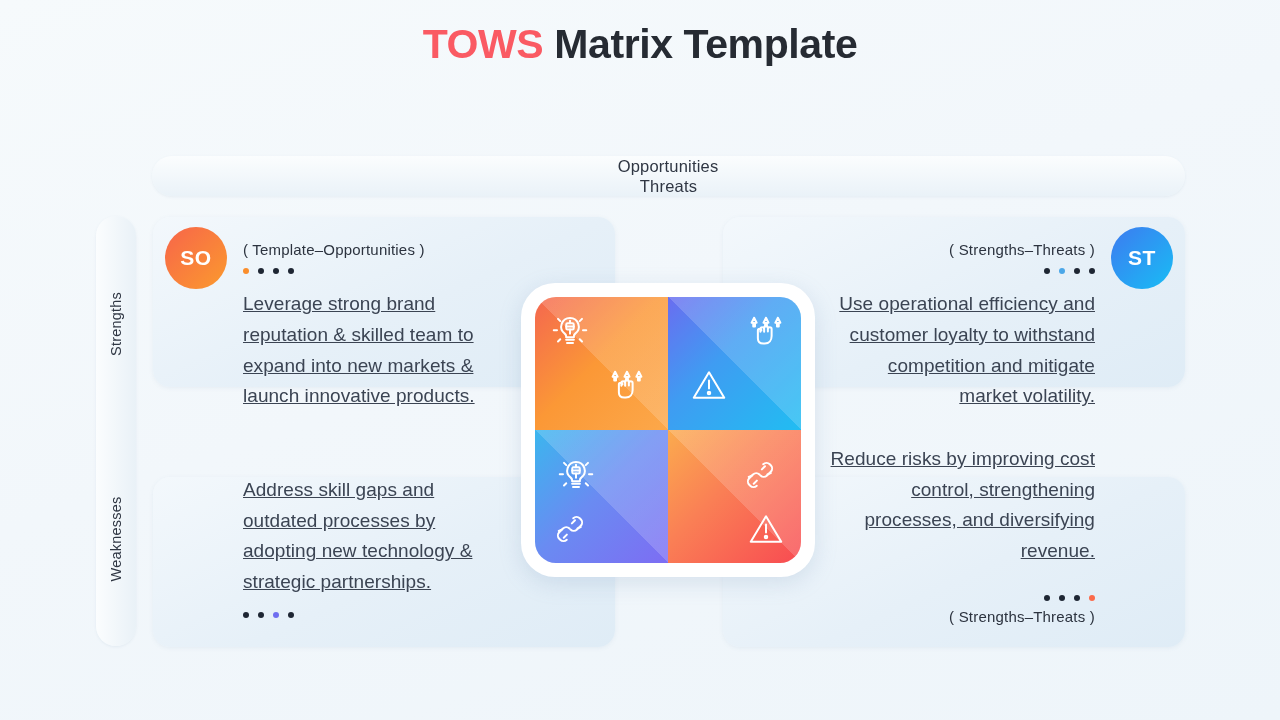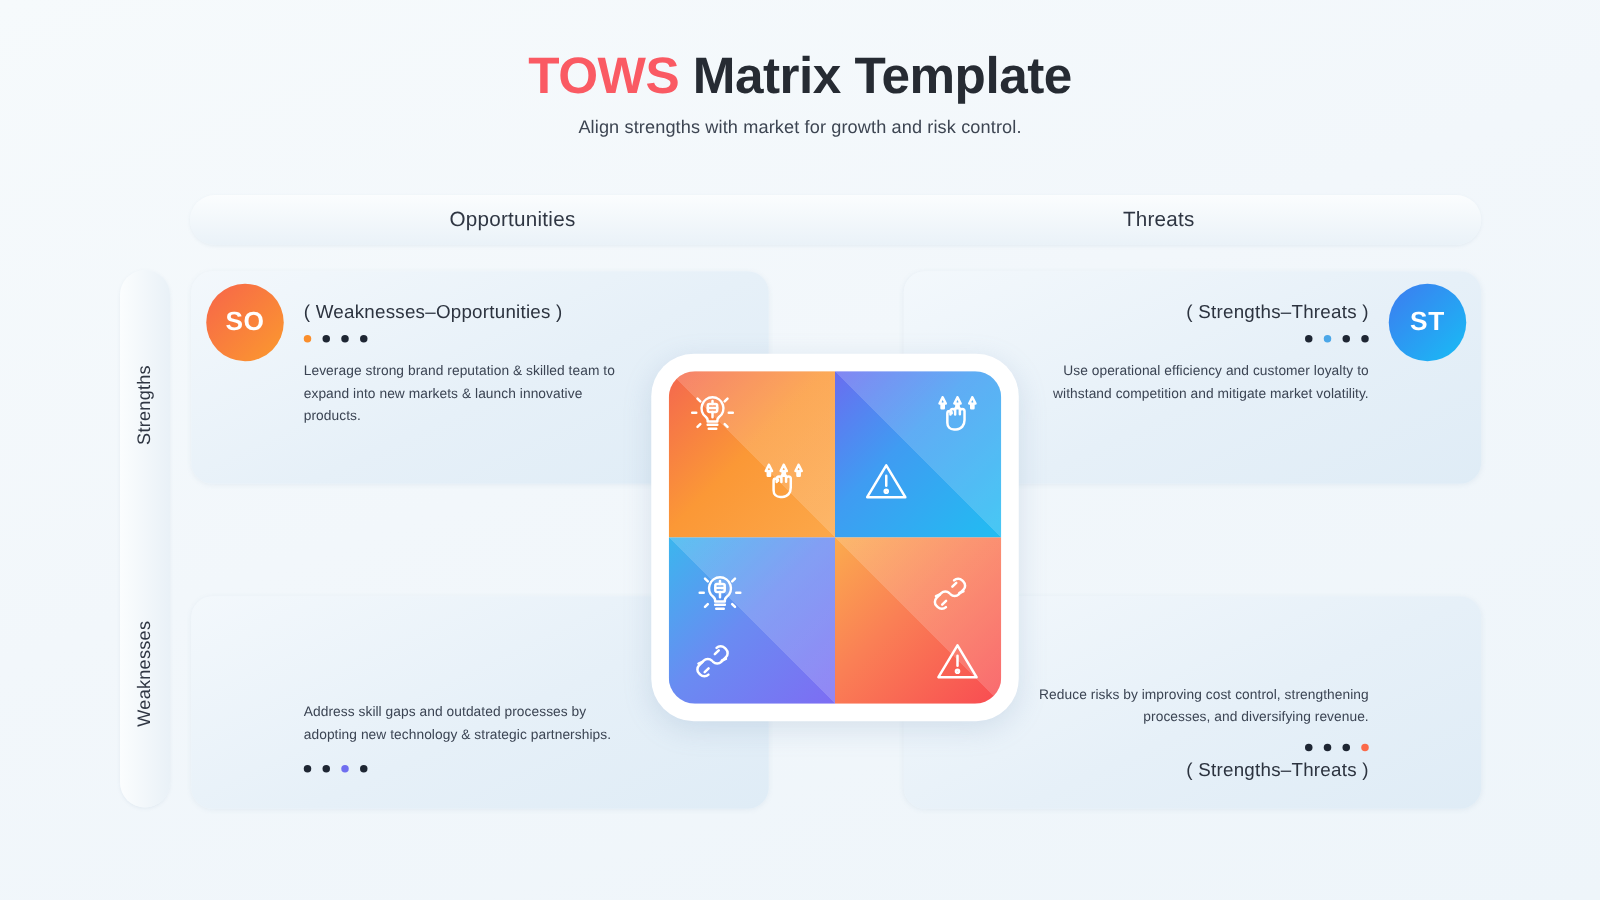--- a/index.html
+++ b/index.html
@@ -5,21 +5,21 @@
   * { box-sizing: border-box; margin: 0; padding: 0; }
   html, body { width: 1280px; height: 720px; overflow: hidden; }
   body {
     font-family: "Liberation Sans", sans-serif;
     background: linear-gradient(160deg, #f6fafc 0%, #f2f7fb 45%, #eef5fa 100%);
     position: relative;
     color: #2b3340;
   }
 
   
-  #header { width: 1280px; padding-top: 38px; text-align: center; }
+  #header { width: 1280px; padding-top: 22px; text-align: center; }
   #page-title {
     font-size: 41px;
     font-weight: bold;
     letter-spacing: -0.4px;
     line-height: 1.08;
     color: #262b33;
   }
   #page-title .accent { color: #fa5a63; }
   #subtitle {
     margin-top: 12px;
@@ -30,20 +30,21 @@
 
   
   #col-header-bar {
     position: absolute;
     left: 152px; top: 156px;
     width: 1033px; height: 40px;
     border-radius: 20px;
     background: linear-gradient(180deg, #fbfdfe 0%, #eaf2f8 100%);
     box-shadow: 0 1px 3px rgba(110,140,170,0.10);
     display: flex;
+    flex-direction: column;
   }
   .col-header {
     flex: 1;
     display: flex;
     align-items: center;
     justify-content: center;
     font-size: 16.5px;
     color: #2f3643;
     letter-spacing: 0.2px;
   }
@@ -113,44 +114,45 @@
   #card-wo .card-body { left: 66px; bottom: 4px; text-align: left; }
   #card-wt .card-body { right: 66px; bottom: 4px; text-align: right; }
 
   .card-title {
     font-size: 15px;
     color: #2c333f;
     letter-spacing: 0.2px;
     white-space: nowrap;
   }
   .card-desc {
-    font-size: 11px;
+    font-size: 19px;
     line-height: 1.62;
     color: #3b4453;
     letter-spacing: 0.05px;
     max-width: 270px;
+    text-decoration: underline;
   }
   #card-st .card-desc, #card-wt .card-desc { margin-left: auto; }
 
   .dots { display: flex; gap: 9px; align-items: center; }
   #card-st .dots, #card-wt .dots { justify-content: flex-end; }
   .dot { width: 6px; height: 6px; border-radius: 50%; background: #1e2633; }
   .dot.active-so { background: #fa8e2c; }
   .dot.active-st { background: #4ba7e8; }
   .dot.active-wo { background: #6f6ef0; }
   .dot.active-wt { background: #fb6a4a; }
 
   
   #card-so .dots { margin-top: 10px; }
   #card-so .card-desc { margin-top: 15px; }
   #card-st .dots { margin-top: 10px; }
   #card-st .card-desc { margin-top: 15px; }
   #card-wo .card-desc { margin-bottom: 14px; }
   #card-wo .dots { margin-bottom: 7px; }
-  #card-wt .card-desc { margin-bottom: 11px; }
+  #card-wt .card-desc { margin-bottom: 28px; }
   #card-wt .dots { margin-bottom: 7px; }
 
   
   #center-matrix {
     position: absolute;
     left: 521px; top: 283px;
     width: 294px; height: 294px;
     background: #ffffff;
     border-radius: 34px;
     padding: 14px;
@@ -191,42 +193,41 @@
   .q-icon.mid-br { left: 72px; top: 68px; }
   .q-icon.mid-bl { right: 72px; top: 68px; }
   .q-icon.mid-tr { left: 72px; bottom: 68px; }
   .q-icon.mid-tl { right: 72px; bottom: 68px; }
 </style>
 </head>
 <body>
 
 <div id="header">
   <div id="page-title"><span class="accent">TOWS</span><span> Matrix Template</span></div>
-  <div id="subtitle">Align strengths with market for growth and risk control.</div>
 </div>
 
 <div id="col-header-bar">
   <div class="col-header" id="col-header-opportunities">Opportunities</div>
   <div class="col-header" id="col-header-threats">Threats</div>
 </div>
 
 <div id="row-header-bar">
   <div class="row-header">
       <span>Strengths</span>
     </div>
   <div class="row-header">
       <span>Weaknesses</span>
     </div>
 </div>
 
 <div class="card" id="card-so">
   <div class="card-inner">
     <div class="badge" id="badge-so">SO</div>
     <div class="card-body">
-      <div class="card-title">( Weaknesses–Opportunities )</div>
+      <div class="card-title">( Template–Opportunities )</div>
       <div class="dots">
         <span class="dot active-so"></span>
         <span class="dot"></span>
         <span class="dot"></span>
         <span class="dot"></span>
       </div>
       <div class="card-desc">Leverage strong brand reputation &amp; skilled team to expand into new markets &amp; launch innovative products.</div>
     </div>
   </div>
 </div>

